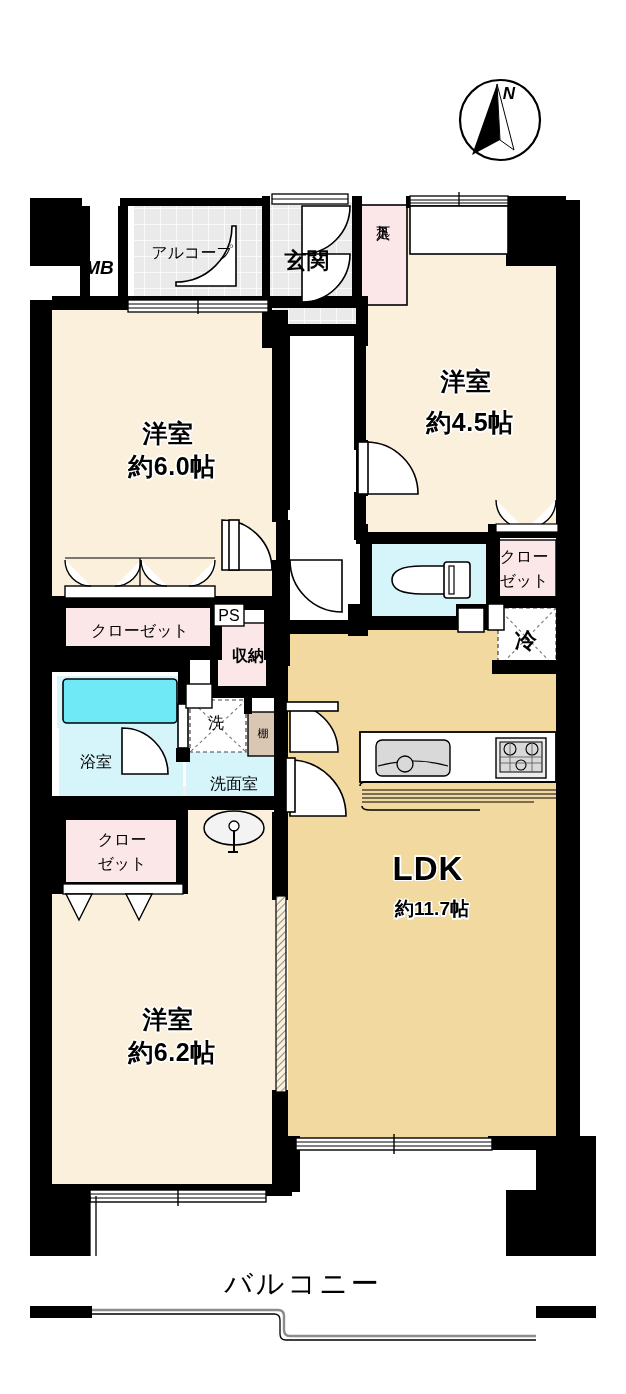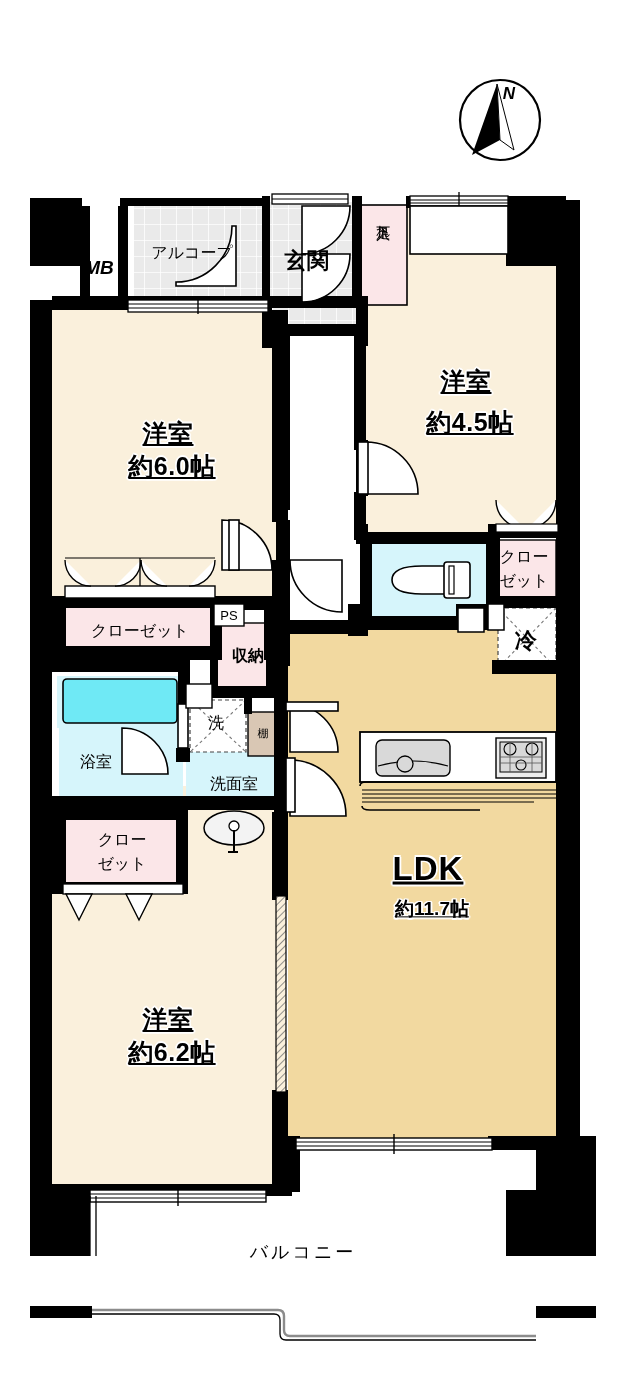--- a/index.html
+++ b/index.html
@@ -3,32 +3,32 @@
 <meta charset="utf-8">
 <style>
   html,body{margin:0;padding:0;background:#ffffff;}
   body{width:626px;height:1394px;position:relative;overflow:hidden;
        font-family:"Liberation Sans","DejaVu Sans",sans-serif;}
   #plan{position:absolute;left:0;top:0;width:626px;height:1394px;}
   .lbl{position:absolute;white-space:nowrap;color:#000;line-height:1.12;
        text-align:center;font-family:"Liberation Sans","DejaVu Sans",sans-serif;}
   .lbl.halo{ text-shadow:
       1.6px 0 0 #fff,-1.6px 0 0 #fff,0 1.6px 0 #fff,0 -1.6px 0 #fff,
-      1.2px 1.2px 0 #fff,-1.2px 1.2px 0 #fff,1.2px -1.2px 0 #fff,-1.2px -1.2px 0 #fff; text-decoration: underline;}
+      1.2px 1.2px 0 #fff,-1.2px 1.2px 0 #fff,1.2px -1.2px 0 #fff,-1.2px -1.2px 0 #fff;}
   .ctr{transform:translate(-50%,-50%);}
   .big{font-size:25px;font-weight:700;letter-spacing:.5px;}
   .ldk1{font-size:33px;font-weight:700;letter-spacing:1px;}
   .ldk2{font-size:19px;font-weight:700;text-align:right;}
   .mid{font-size:16px;font-weight:400;}
   .sml{font-size:14px;font-weight:400;}
   .tiny{font-size:11px;font-weight:400;}
   .vert{writing-mode:vertical-rl;text-orientation:upright;}
   .mb{font-size:19px;font-weight:700;font-style:italic;}
-  .bal{font-size:18px;font-weight:400;letter-spacing:3px;}
-  .ps{font-size:13px;font-weight:400;}
+  .bal{font-size:28px;font-weight:400;letter-spacing:3px;margin-top:32px;}
+  .ps{font-size:16px;font-weight:400;}
 </style>
 </head>
 <body>
 
 <svg id="plan" viewBox="0 0 626 1394" xmlns="http://www.w3.org/2000/svg">
   <defs>
     <pattern id="tile" width="16" height="16" patternUnits="userSpaceOnUse">
       <rect width="16" height="16" fill="#eaeaea"></rect>
       <path d="M0 0 H16 M0 0 V16" stroke="#ffffff" stroke-width="1.6"></path>
     </pattern>

